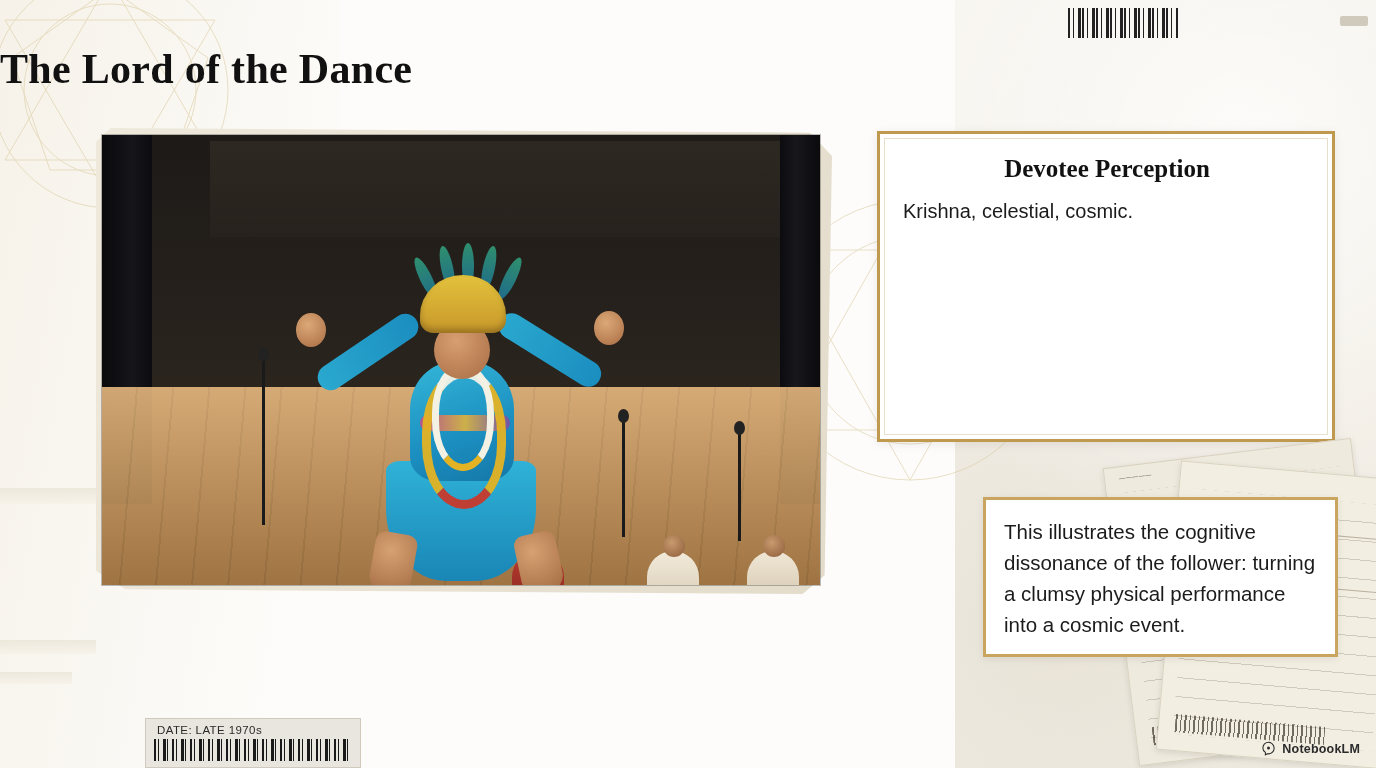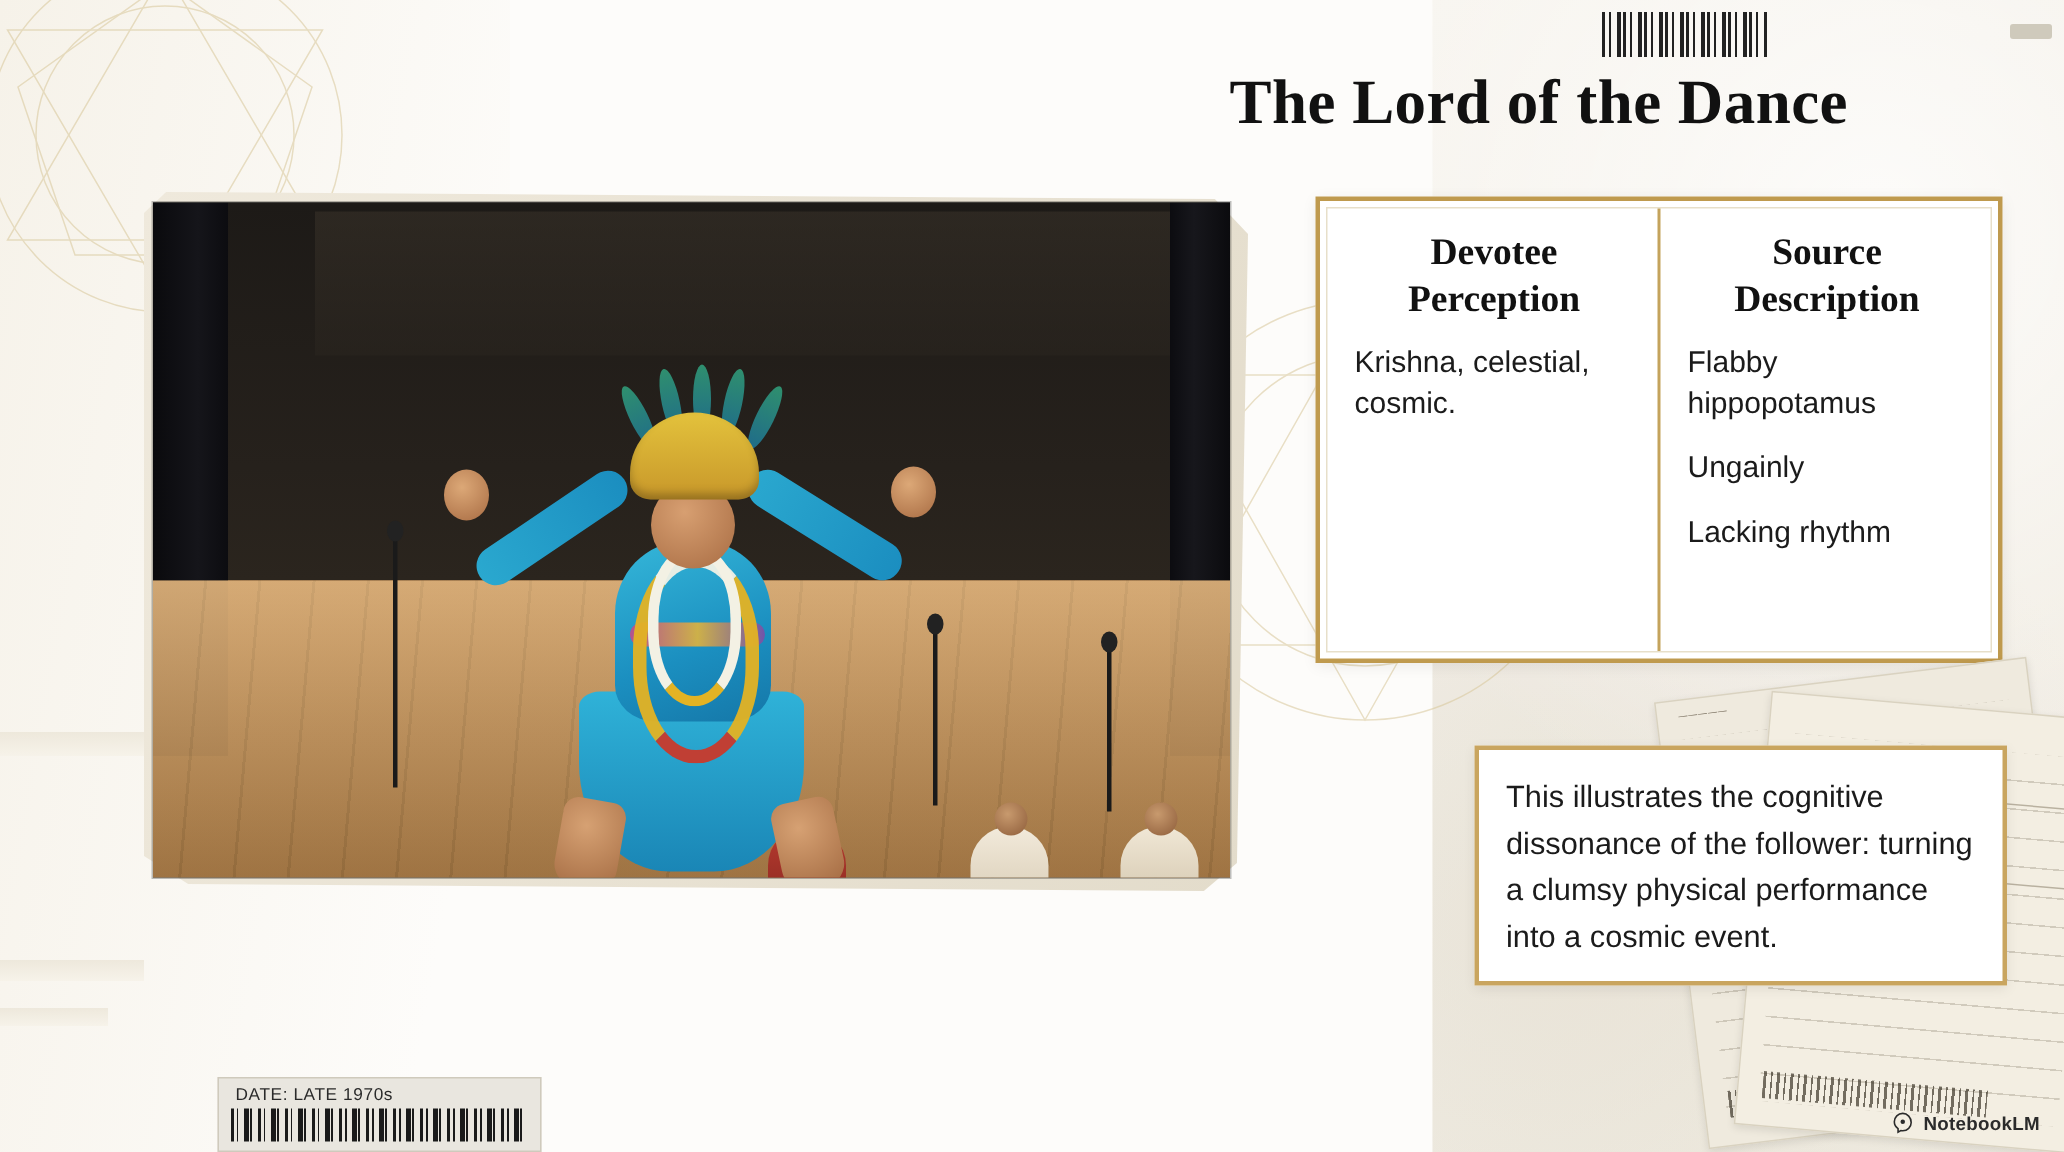--- a/index.html
+++ b/index.html
@@ -48,21 +48,21 @@
     position:absolute;
     background: linear-gradient(180deg,#ebe5d7,#f6f2e8);
     opacity:.8;
   }
 
   
   .slide-title {
     position: absolute;
     left: 0; top: 45px;
     width: 1232px;
-    text-align: right;
+    text-align: left;
     font-family: "Liberation Serif", serif;
     font-weight: 700;
     font-size: 42px;
     color: #111;
     letter-spacing: .3px;
   }
 
   
   .photo-frame{
     position:absolute;
@@ -420,26 +420,20 @@
     <div class="tag-label">DATE: LATE 1970s</div>
     <div class="barcode"></div>
   </div>
 
   <div class="table-card">
     <div class="table-inner">
       <div class="tcol left">
         <h3>Devotee Perception</h3>
         <div class="cell">Krishna, celestial, cosmic.</div>
       </div>
-      <div class="tcol right">
-        <h3>Source Description</h3>
-        <div class="cell">Flabby hippopotamus</div>
-        <div class="cell">Ungainly</div>
-        <div class="cell">Lacking rhythm</div>
-      </div>
     </div>
   </div>
 
   <div class="form-paper fp1">
     <div class="fp-cap">—————</div>
     <div class="fp-lines"></div>
     <div class="fp-box"></div>
     <div class="fp-barcode"></div>
   </div>
   <div class="form-paper fp2">

